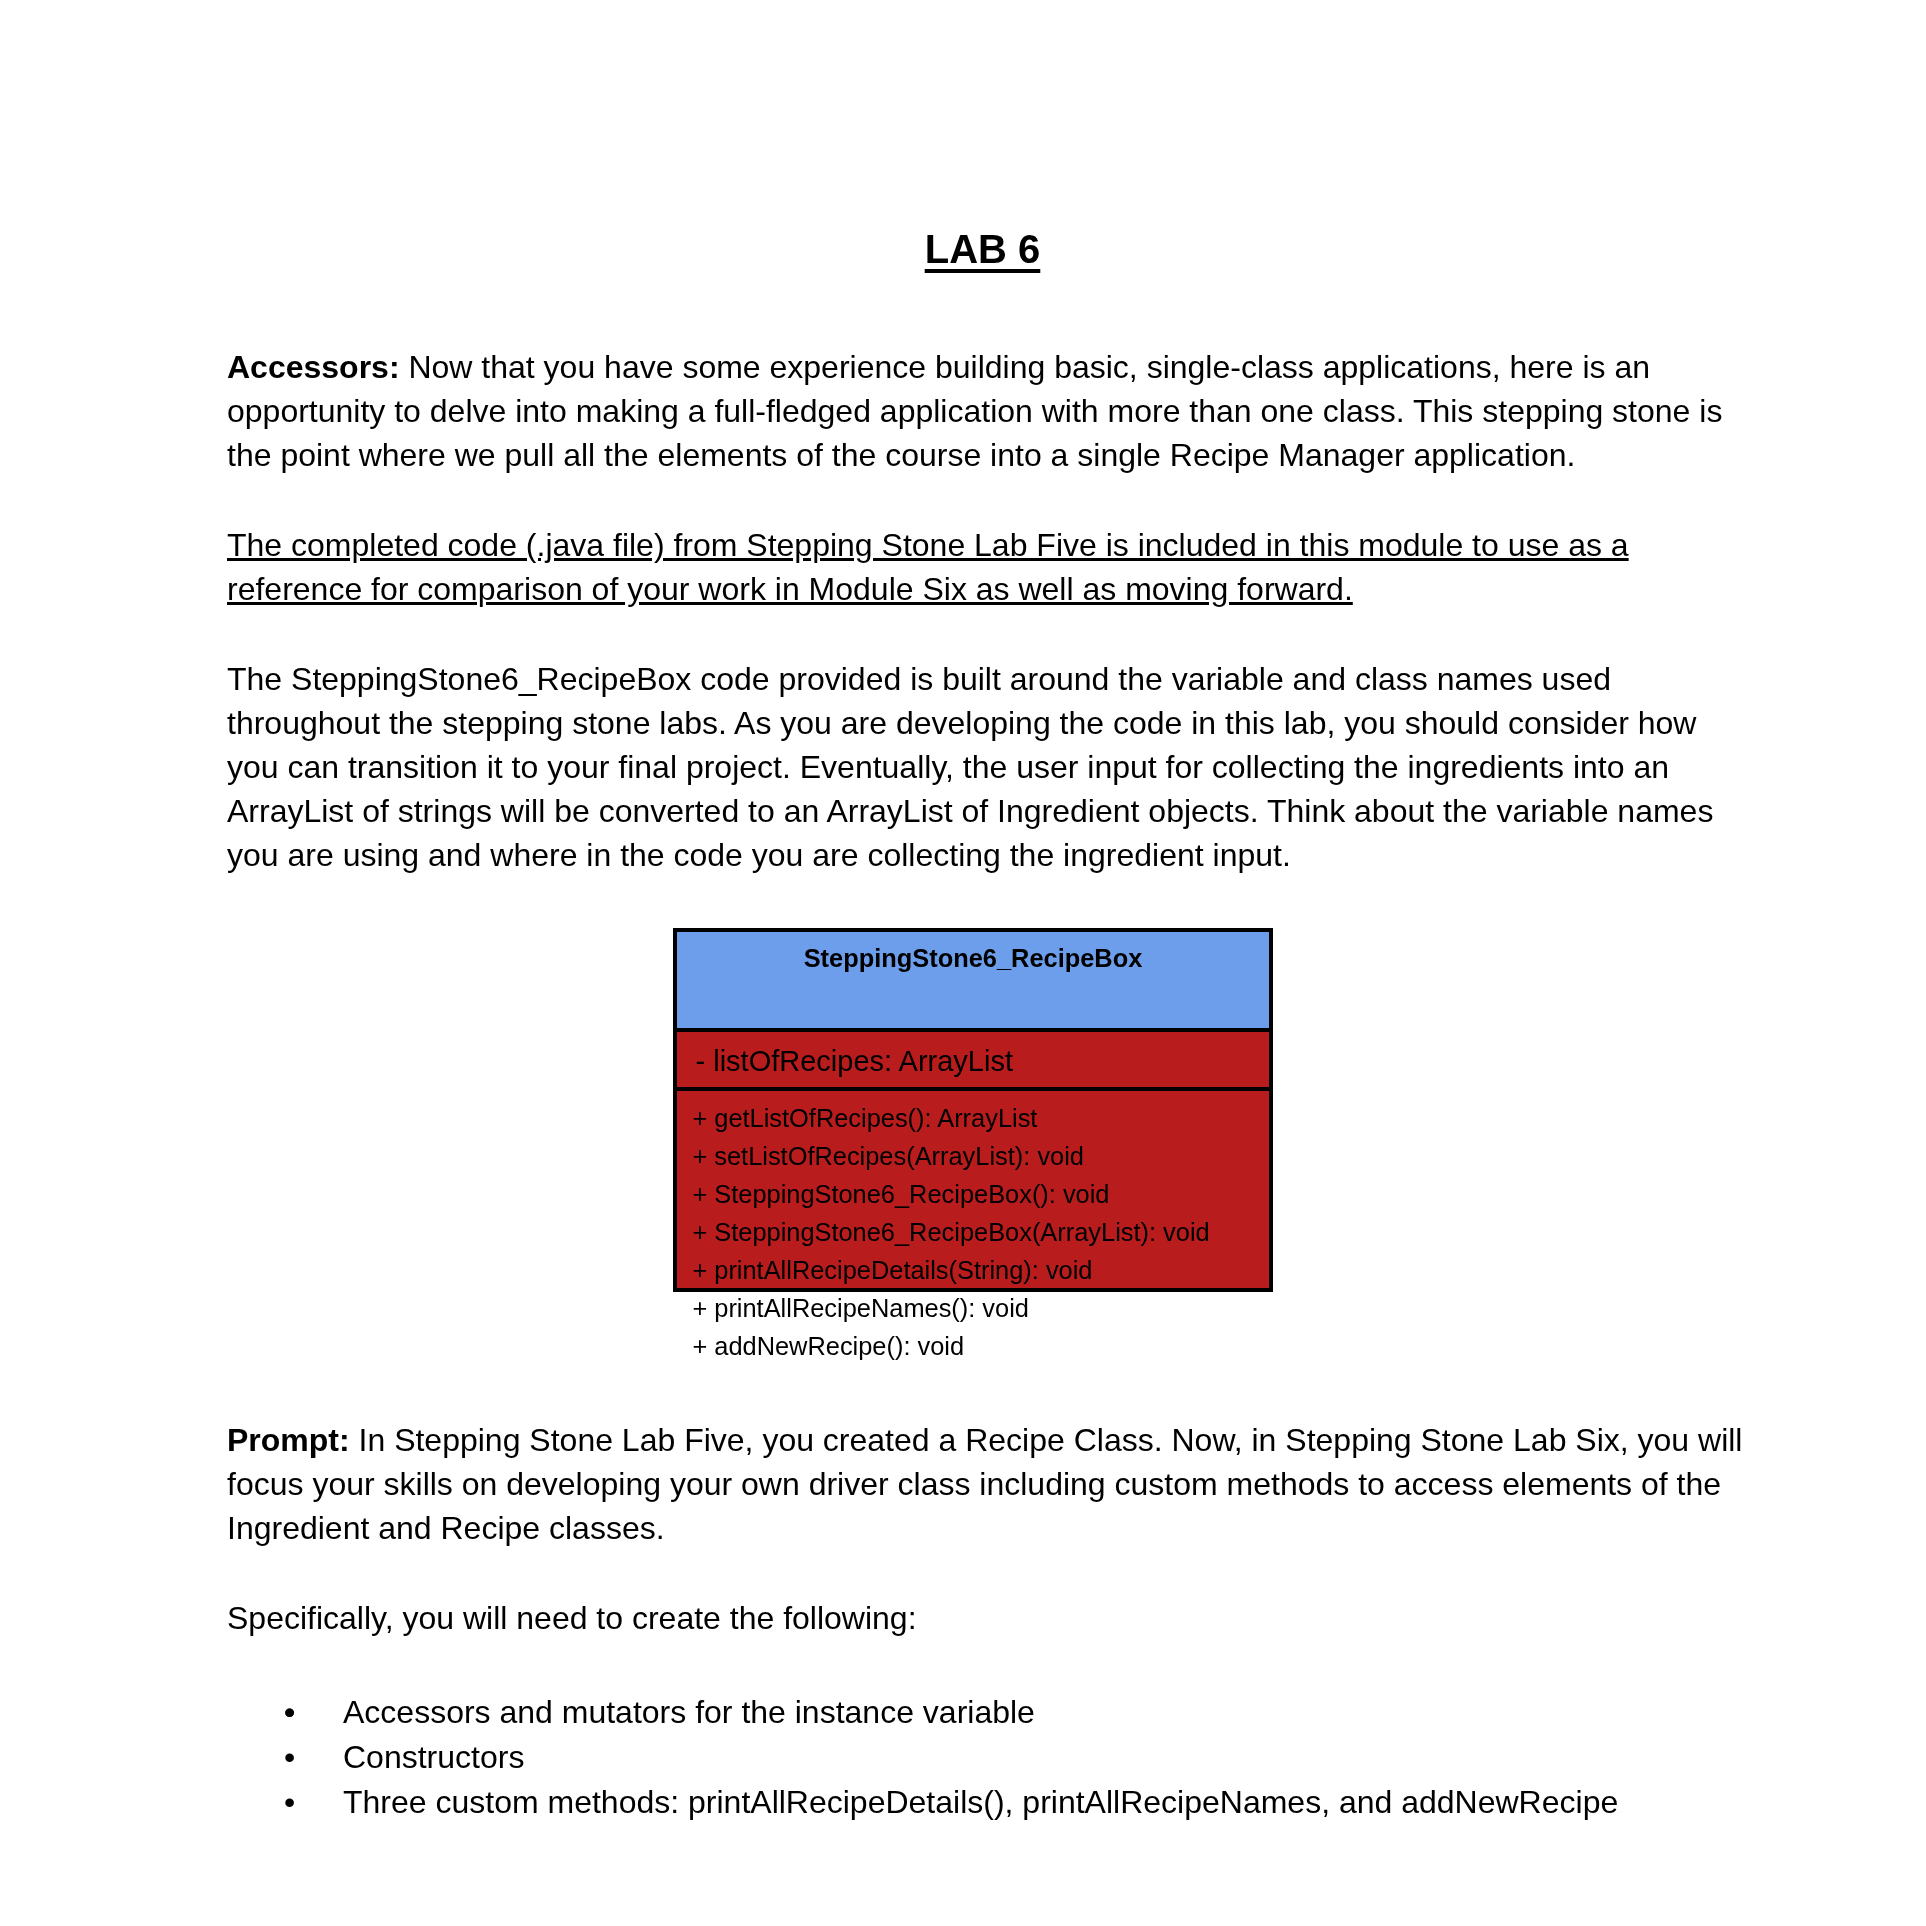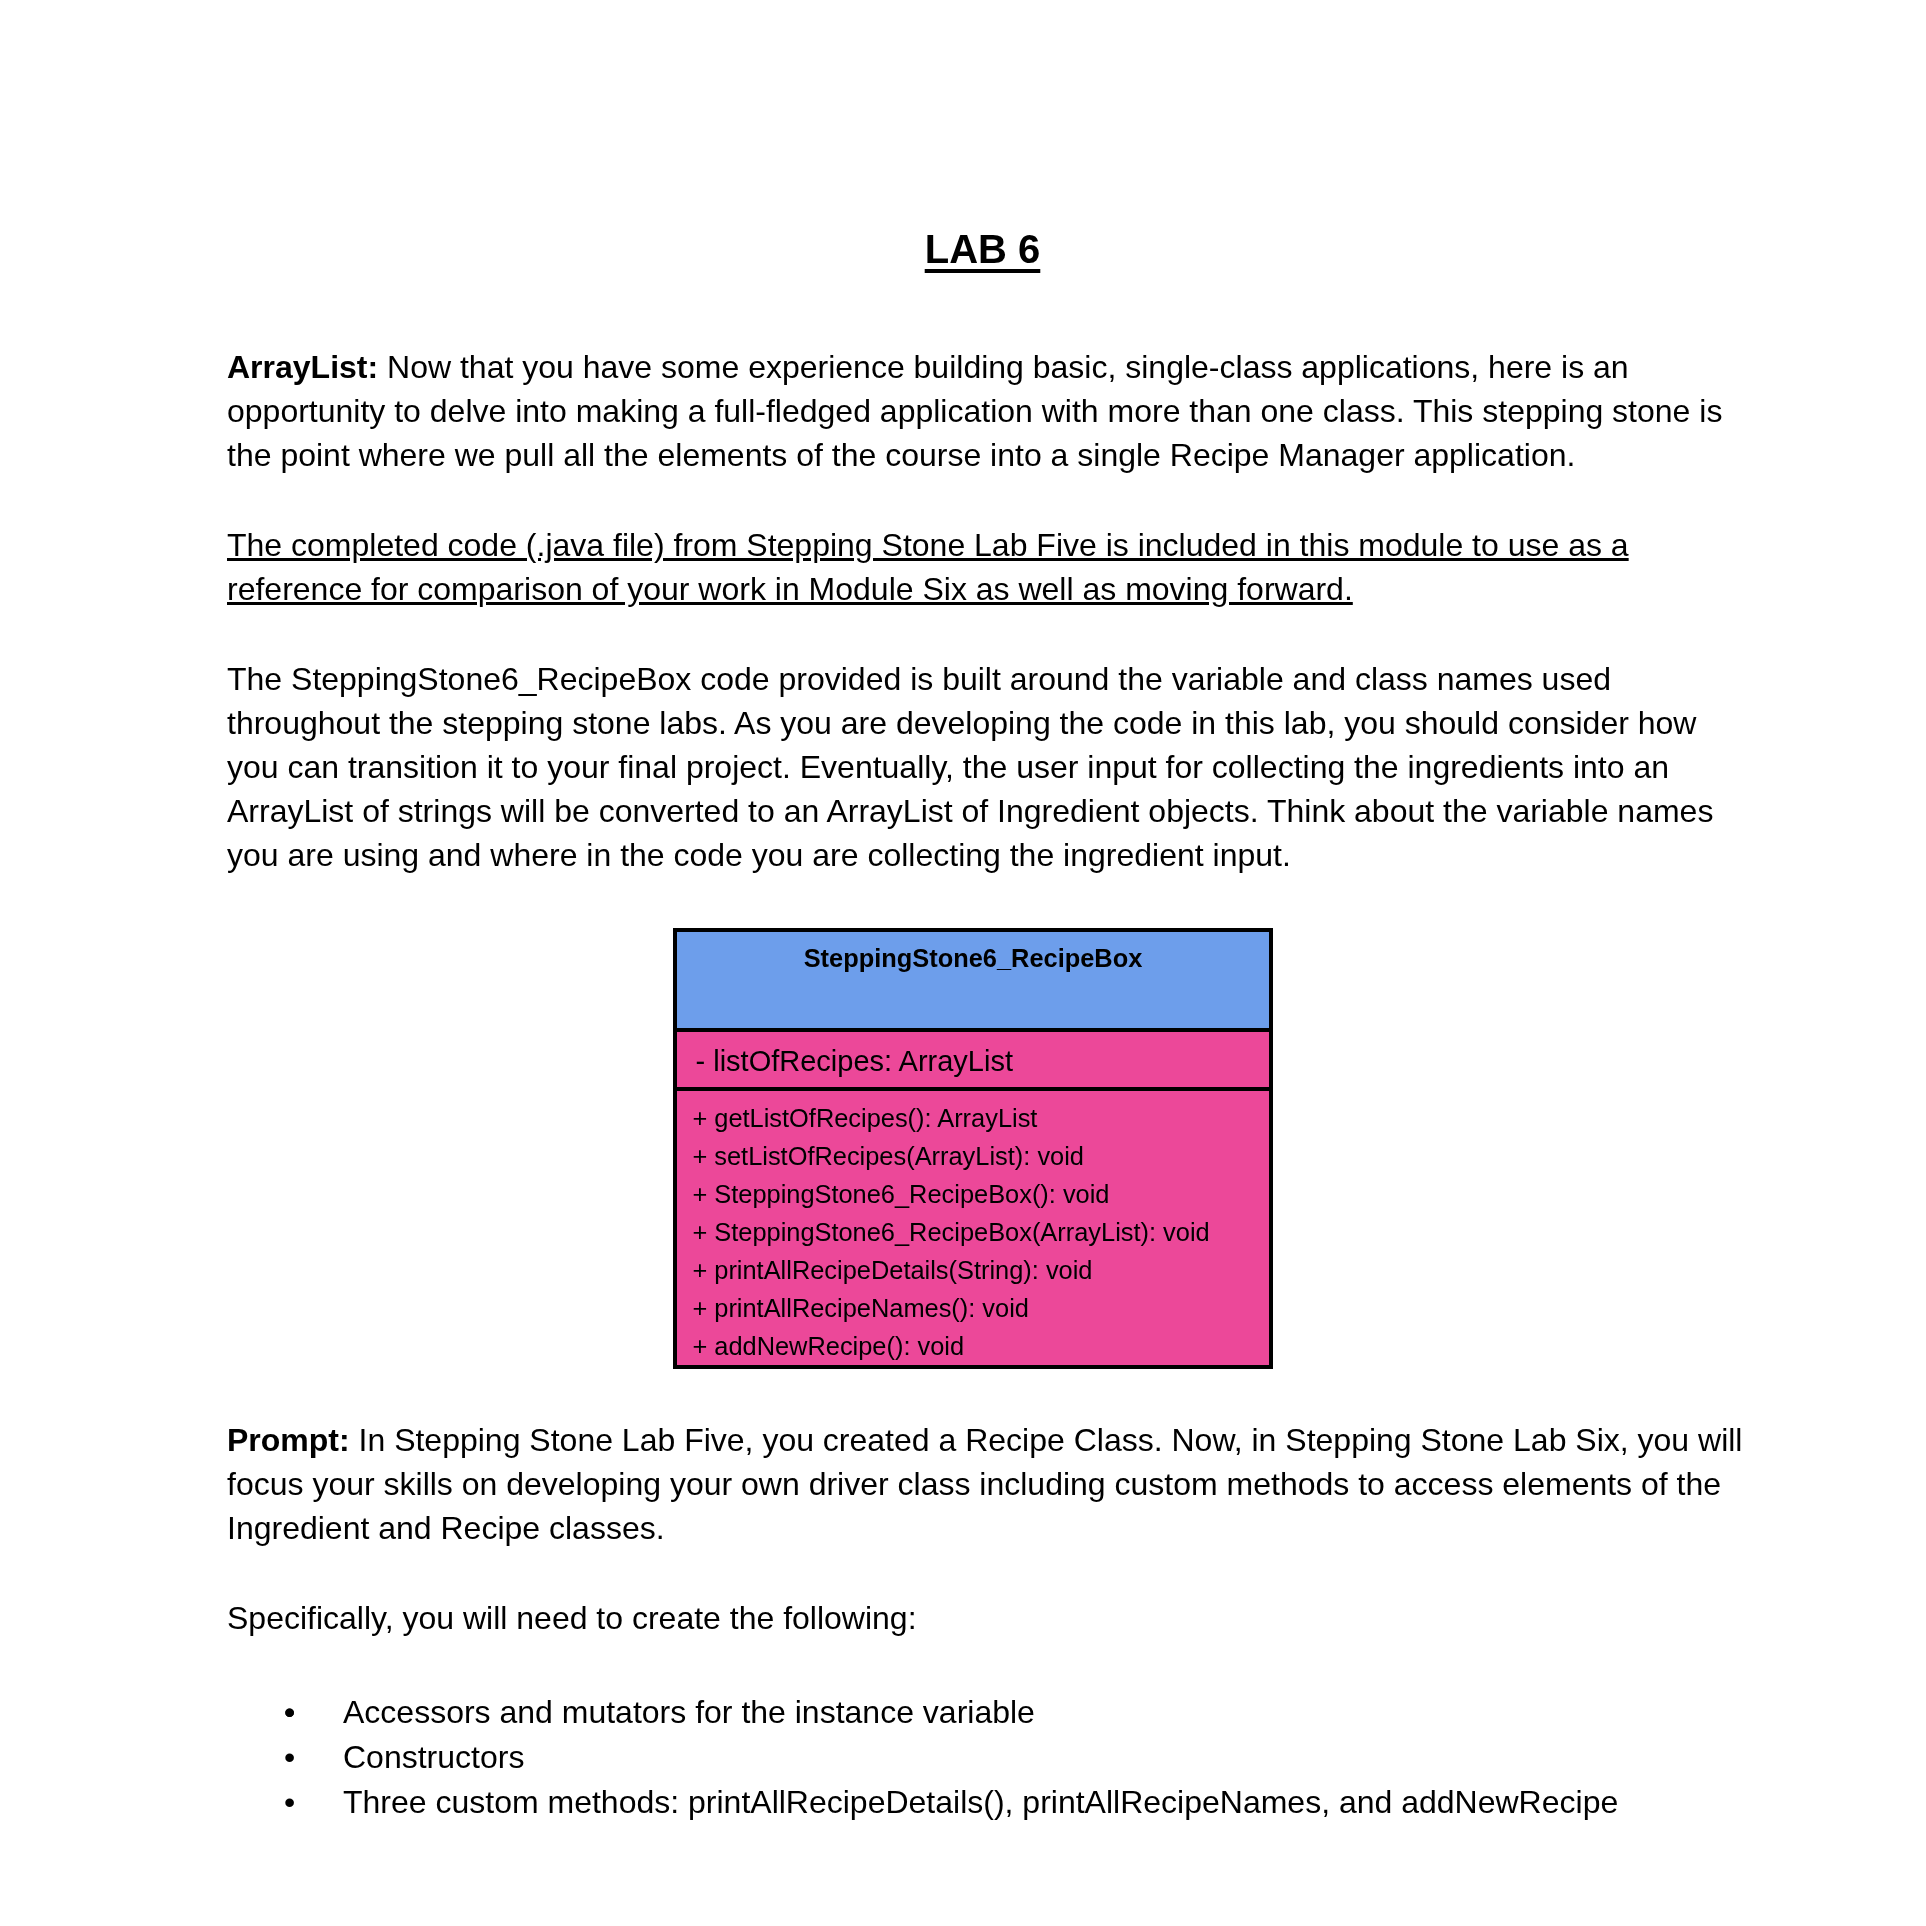--- a/index.html
+++ b/index.html
@@ -4,37 +4,37 @@
 <style>
   html, body { margin:0; padding:0; background:#ffffff; }
   body { width:1965px; height:2542px; position:relative; overflow:hidden;
          font-family:"Liberation Sans", sans-serif; color:#000; }
   .abs { position:absolute; }
   .title { left:0; width:1965px; top:227px; text-align:center; font-size:40px;
            font-weight:bold; }
   .title span { text-decoration:underline; text-decoration-thickness:3.9px; text-underline-offset:6.2px; }
   .para { left:227px; width:1522px; font-size:32px; line-height:44px; }
   .para b { font-weight:bold; }
-  .uml { left:673px; top:928px; width:600px; height:441px; border:4.6px solid #000;
-         box-sizing:border-box; background:#ec4899; }
+  .uml { left:673px; top:928px; width:600px; height:364px; border:4.6px solid #000;
+         box-sizing:border-box; background:#b91c1c; }
   .uml-head { height:100px; background:#6d9eeb; border-bottom:4.6px solid #000;
               text-align:center; font-weight:bold; font-size:25.4px; padding-top:11.6px; box-sizing:border-box; }
   .uml-attr { height:59px; border-bottom:4.6px solid #000; box-sizing:border-box;
               font-size:29px; padding:13px 0 0 18.5px; }
   .uml-methods { padding:7.7px 0 0 15.4px; font-size:25.4px; line-height:38px; }
   .bullets { left:227px; width:1618px; font-size:32px; line-height:45px; margin:0; padding:0; list-style:none; }
   .bullets li { position:relative; padding-left:116px; }
   .bullets li .dot { position:absolute; left:57px; top:0; }
 </style>
 </head>
 <body>
 
 <div class="abs title"><span>LAB 6</span></div>
 
-<div class="abs para" style="top:345px;"><b>ArrayList:</b><span> Now that you have some experience building basic, single-class applications, here is an opportunity to delve into making a full-fledged application with more than one class. This stepping stone is the point where we pull all the elements of the course into a single Recipe Manager application.</span></div>
+<div class="abs para" style="top:345px;"><b>Accessors:</b><span> Now that you have some experience building basic, single-class applications, here is an opportunity to delve into making a full-fledged application with more than one class. This stepping stone is the point where we pull all the elements of the course into a single Recipe Manager application.</span></div>
 
 <div class="abs para" style="top:523px;text-decoration:underline;">The completed code (.java file) from Stepping Stone Lab Five is included in this module to use as a reference for comparison of your work in Module Six as well as moving forward.</div>
 
 <div class="abs para" style="top:657px;">The SteppingStone6_RecipeBox code provided is built around the variable and class names used throughout the stepping stone labs. As you are developing the code in this lab, you should consider how you can transition it to your final project. Eventually, the user input for collecting the ingredients into an ArrayList of strings will be converted to an ArrayList of Ingredient objects. Think about the variable names you are using and where in the code you are collecting the ingredient input.</div>
 
 <div class="abs uml">
   <div class="uml-head" style="background: rgb(109, 158, 235);">SteppingStone6_RecipeBox</div>
   <div class="uml-attr">
     <div>- listOfRecipes: ArrayList</div>
   </div>

